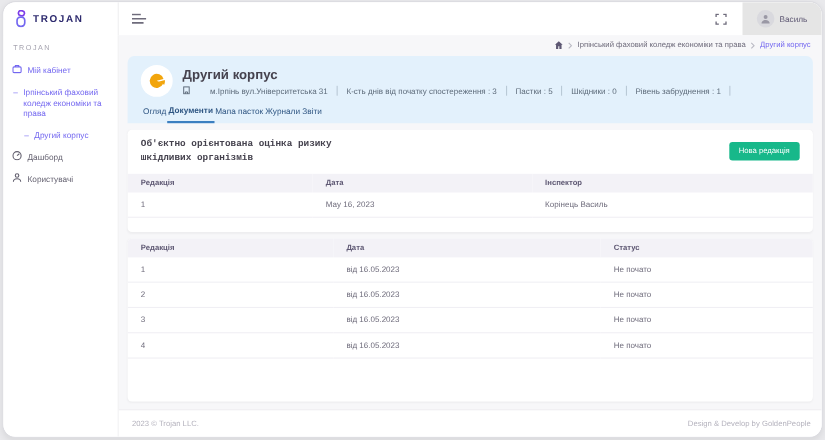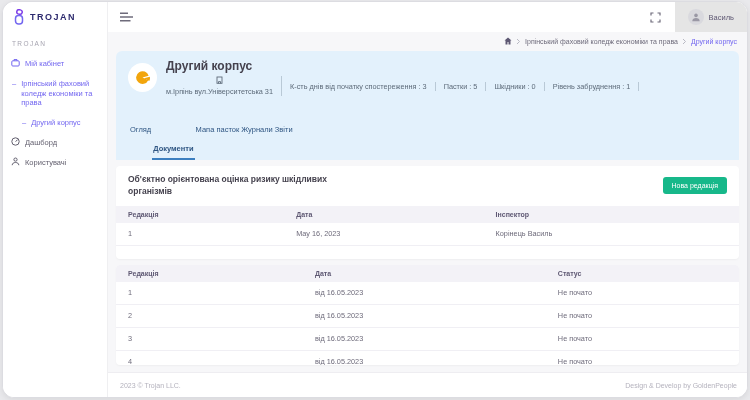--- a/index.html
+++ b/index.html
@@ -48,29 +48,29 @@
   .crumb.current { color:var(--primary,#7367f0); }
   .crumb-sep { display:flex; align-items:center; color:#b9b9c3; }
   .content { flex:1; display:flex; flex-direction:column; min-height:0; padding:3px 8px 7px; }
   
   .hero { background:var(--hero-bg,#e3f1fc); border-radius:6px 6px 0 0; padding:8px 12px 0; }
   .hero-top { display:flex; align-items:center; gap:9px; }
   .hero-avatar { width:29px; height:29px; border-radius:50%; background:#fff; display:flex; align-items:center; justify-content:center; }
   .hero-title { font-size:12px; font-weight:bold; color:#45424e; margin-bottom:3px; }
   .hero-meta { display:flex; align-items:center; font-size:7.3px; color:#5d6b7a; }
   .hero-meta .meta-item { padding:0 8px; border-right:1px solid #b9c9d6; white-space:nowrap; }
-  .hero-meta .meta-item:first-child { padding-left:0; display:flex; align-items:center; gap:3px;flex-direction:column; }
+  .hero-meta .meta-item:first-child { padding-left:0; display:flex; align-items:center; gap:18px; }
   .hero-tabs { display:flex; margin-top:5px; padding-left:1px; }
   .tab { font-size:7.5px; color:var(--tab-text,#2e5582); padding:3px 1px 5px; border:none; background:none; cursor:pointer; }
-  .tab.active { font-weight:bold; border-bottom:2px solid var(--tab-underline,#3c7fc0);margin-top:40px; }
+  .tab.active { font-weight:bold; border-bottom:2px solid var(--tab-underline,#3c7fc0); }
   
   .card { background:#fff; border-radius:4px; margin-top:6px; box-shadow:0 1px 2px rgba(0,0,0,.04); overflow:hidden; }
   .card-head { display:flex; justify-content:space-between; align-items:center; padding:8px 12px; }
   .card-title { font-size:8.5px; font-weight:bold; color:#45424e; line-height:1.4; max-width:340px; }
-  .card-title.wrap { max-width:205px; }
+  .card-title.wrap { max-width:205px;font-family:Liberation Mono, monospace; }
   .btn-teal { background:var(--accent-teal,#17b88a); color:#fff; border:none; border-radius:3px; font-size:7px; padding:5px 9px; cursor:pointer; white-space:nowrap; font-family:inherit; }
   table { width:100%; border-collapse:collapse; }
   thead th { background:#f3f2f7; text-align:left; font-size:7px; font-weight:bold; color:#5e5873; padding:5px 12px; }
   tbody td { font-size:7.3px; color:#6e6b7b; padding:6.5px 12px; border-bottom:1px solid #f0eff4; }
   .card1 { flex:0 0 auto; padding-bottom:13px; }
   .card1 th:nth-child(1){ width:27%; } .card1 th:nth-child(2){ width:32%; }
   .card2 { flex:1; }
   .card2 th:nth-child(1){ width:30%; } .card2 th:nth-child(2){ width:39%; }
   
   .footer { flex:0 0 25px; background:#fff; border-top:1px solid #eeedf1; display:flex; align-items:center; justify-content:space-between; padding:0 10px 0 12px; font-size:7px; color:#b4b2bd; }

